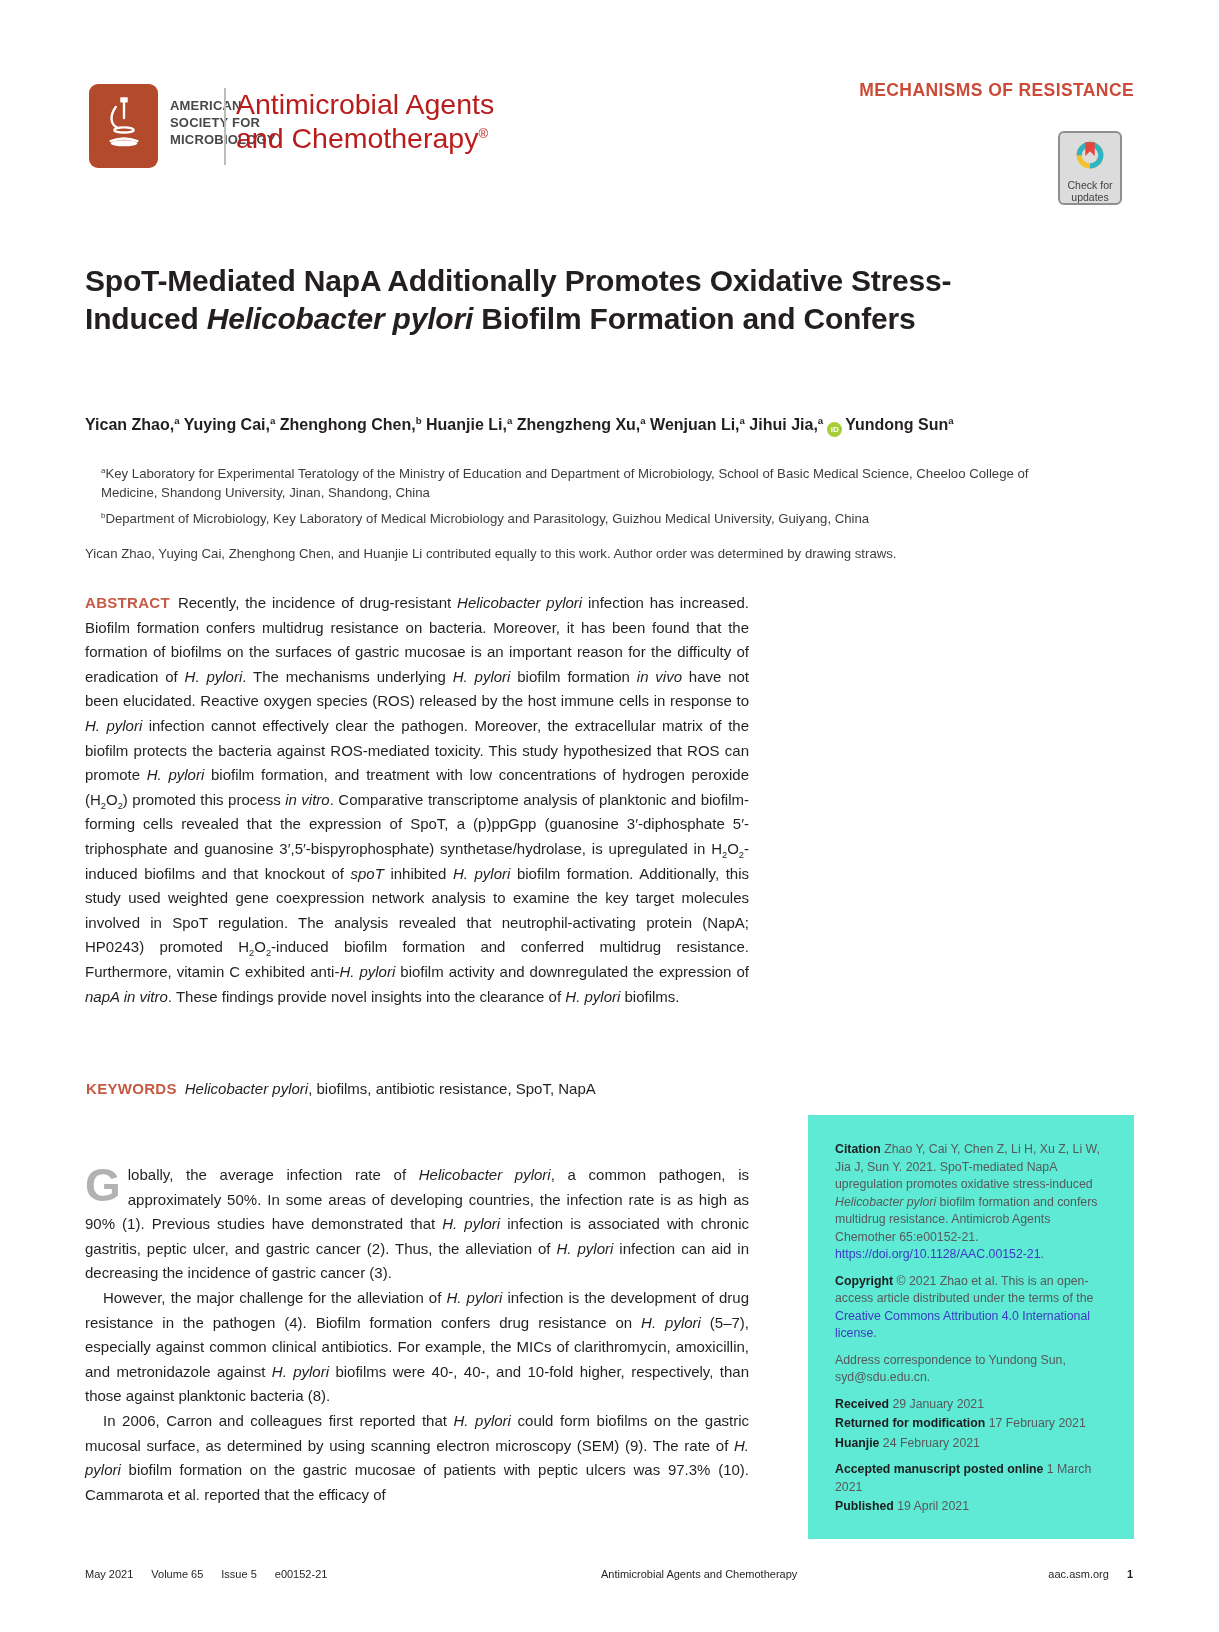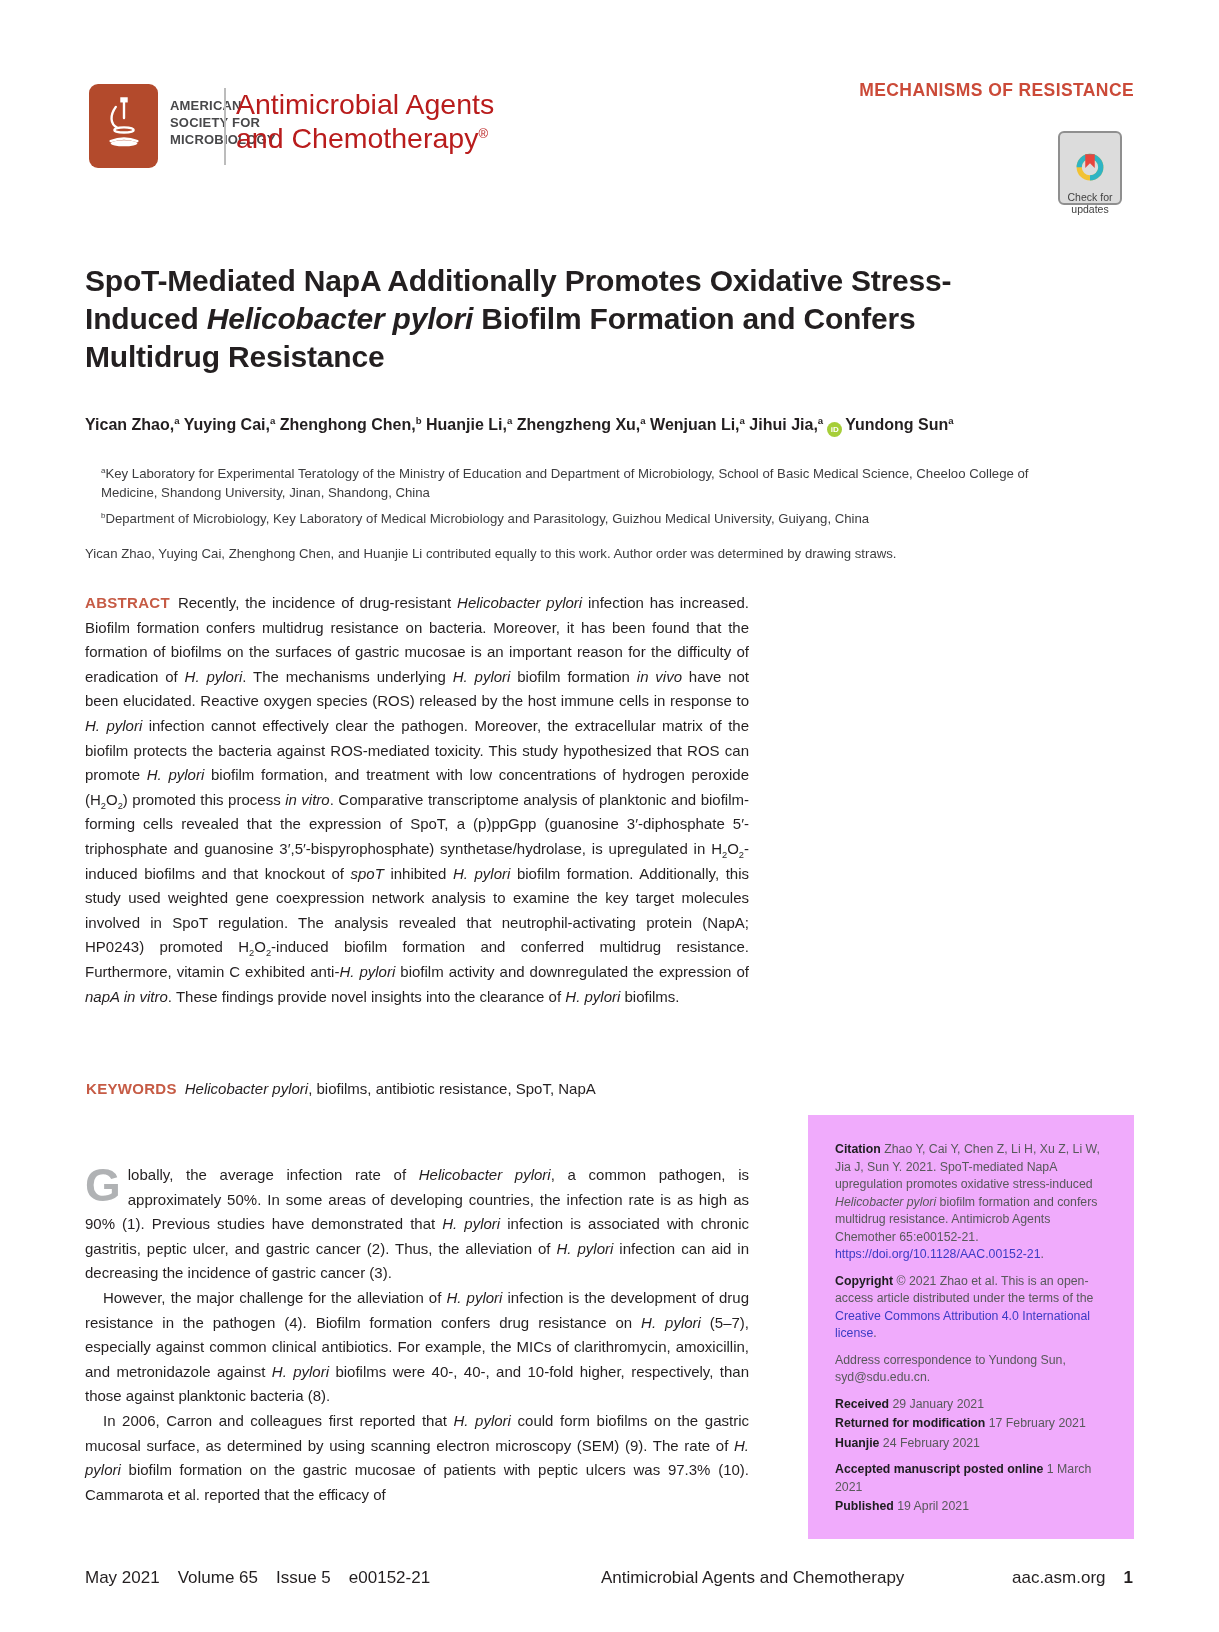--- a/index.html
+++ b/index.html
@@ -19,49 +19,49 @@
 
   
   .logo{position:absolute;left:89px;top:84px;width:69px;height:84px;background:#b34a2c;border-radius:9px;
         display:flex;align-items:center;justify-content:center}
   .society{position:absolute;left:170px;top:97px;font-size:13px;font-weight:700;letter-spacing:0.2px;
            color:#48484a;line-height:17px}
   .hdr-divider{position:absolute;left:224px;top:88px;width:2px;height:77px;background:#bcbcbc}
   .journal{position:absolute;left:236px;top:87px;font-size:28.5px;color:#b91c1c;line-height:34px;font-weight:400}
   .section{position:absolute;right:85px;top:80px;font-size:17.5px;font-weight:700;color:#cb4a38;letter-spacing:0.4px}
   .badge{position:absolute;left:1058px;top:131px;width:64px;height:74px;background:#dcdcdc;border:2px solid #8f8f8f;
-         border-radius:6px;text-align:center;box-sizing:border-box;padding-top:16px;cursor:pointer}
+         border-radius:6px;text-align:center;box-sizing:border-box;padding-top:4px;cursor:pointer}
   .badge-text{font-size:10.5px;line-height:12px;color:#3f3f3f;margin-top:0}
 
   
   .title{position:absolute;left:85px;top:262px;width:1015px;font-size:30px;font-weight:700;line-height:38px;
          color:#231f20;letter-spacing:-0.2px}
   .authors{position:absolute;left:85px;top:416px;width:1015px;font-size:16px;font-weight:700}
   .affils{position:absolute;left:85px;top:464px;width:1015px;font-size:13.2px;line-height:19px;color:#3d3d3f}
   .affils p{margin:0 16px 7px}
   .contrib{position:absolute;left:85px;top:546px;width:1015px;font-size:13.2px;color:#3d3d3f}
 
   
   .abstract{position:absolute;left:85px;top:591px;width:664px;font-size:15px;line-height:24.6px;text-align:justify}
   .lbl{color:#c65b45;font-weight:700;margin-right:8px;letter-spacing:0.3px}
   .keywords{position:absolute;left:86px;top:1080px;width:664px;font-size:15px}
   .main{position:absolute;left:85px;top:1163px;width:664px;font-size:15px;line-height:24.6px;text-align:justify}
   .main p{margin:0}
   .main p.ind{text-indent:18px}
   .dropcap{float:left;font-size:46px;line-height:34px;font-weight:700;color:#b0b2b4;padding:5px 7px 0 0}
 
   
-  .cbox{position:absolute;left:808px;top:1115px;width:326px;height:424px;background:#f0abfc;box-sizing:border-box;
+  .cbox{position:absolute;left:808px;top:1115px;width:326px;height:424px;background:#5eead4;box-sizing:border-box;
         padding:26px 20px 0 27px;font-size:12.3px;line-height:17.5px;color:#58595b}
   .cbox p{margin:0 0 9px}
   .cbox p.tight{margin:0 0 2px}
   .cbox .b{color:#1d1d1f}
 
   
-  .footer{position:absolute;left:0;top:1568px;width:100%;height:24px;font-size:17px;color:#231f20}
+  .footer{position:absolute;left:0;top:1568px;width:100%;height:24px;font-size:11px;color:#231f20}
   .f-left{position:absolute;left:85px;top:0}
   .f-left span{margin-right:18px}
   .f-center{position:absolute;left:601px;top:0}
   .f-right{position:absolute;right:86px;top:0}
   .f-page{margin-left:18px;font-weight:700}
 </style>
 </head>
 <body>
 
 <div class="page">
@@ -102,21 +102,20 @@
     </span>
     <div class="badge-text">
       <div>Check for</div>
       <div>updates</div>
     </div>
   </div>
 
   <div class="title">
     <div><span>SpoT-Mediated NapA Additionally Promotes Oxidative Stress-</span></div>
     <div><span>Induced </span><span class="i">Helicobacter pylori</span><span> Biofilm Formation and Confers</span></div>
-    <div><span>Multidrug Resistance</span></div>
   </div>
 
   <div class="authors"><span>Yican Zhao,</span><span class="sup">a</span><span> Yuying Cai,</span><span class="sup">a</span><span> Zhenghong Chen,</span><span class="sup">b</span><span> Huanjie Li,</span><span class="sup">a</span><span> Zhengzheng Xu,</span><span class="sup">a</span><span> Wenjuan Li,</span><span class="sup">a</span><span> Jihui Jia,</span><span class="sup">a</span><span class="orcid">iD</span><span>Yundong Sun</span><span class="sup">a</span></div>
 
   <div class="affils">
     <p><span class="sup">a</span><span>Key Laboratory for Experimental Teratology of the Ministry of Education and Department of Microbiology, School of Basic Medical Science, Cheeloo College of Medicine, Shandong University, Jinan, Shandong, China</span></p>
     <p><span class="sup">b</span><span>Department of Microbiology, Key Laboratory of Medical Microbiology and Parasitology, Guizhou Medical University, Guiyang, China</span></p>
   </div>
 
   <div class="contrib">Yican Zhao, Yuying Cai, Zhenghong Chen, and Huanjie Li contributed equally to this work. Author order was determined by drawing straws.</div>

